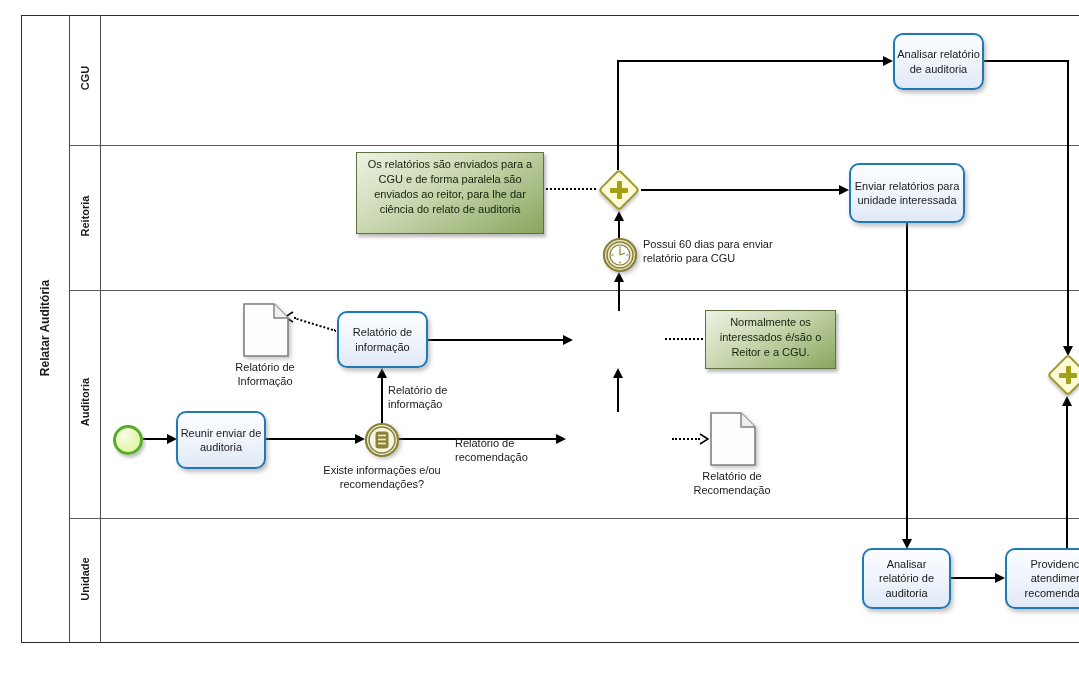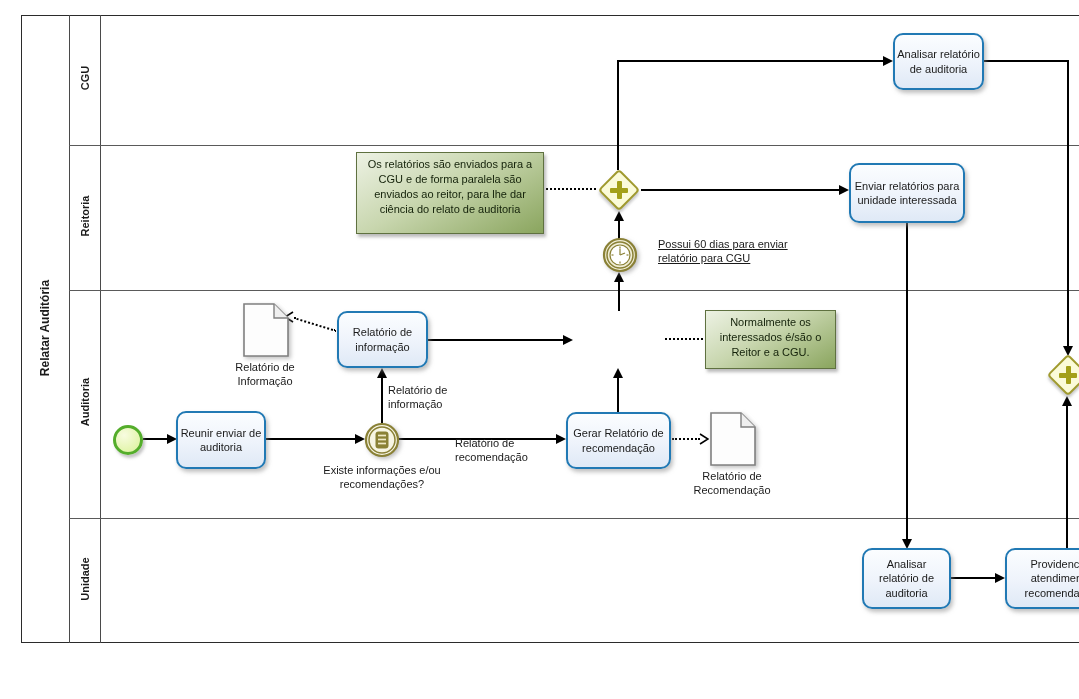--- a/index.html
+++ b/index.html
@@ -135,23 +135,20 @@
     <span>Analisar relatório de auditoria</span>
   </div>
   <div class="abs task" style="left:849px;top:163px;width:116px;height:60px;">
     <span>Enviar relatórios para unidade interessada</span>
   </div>
   <div class="abs task" style="left:337px;top:311px;width:91px;height:57px;">
     <span>Relatório de informação</span>
   </div>
   <div class="abs task" style="left:176px;top:411px;width:90px;height:58px;">
     <span>Reunir enviar de auditoria</span>
-  </div>
-  <div class="abs task" style="left:566px;top:412px;width:105px;height:57px;">
-    <span>Gerar Relatório de recomendação</span>
   </div>
   <div class="abs task" style="left:862px;top:548px;width:89px;height:61px;">
     <span>Analisar relatório de auditoria</span>
   </div>
   <div class="abs task" style="left:1005px;top:548px;width:112px;height:61px;">
     <span>Providenciar atendimento recomendação</span>
   </div>
 
   <svg class="abs ev-shadow" width="36" height="36" viewBox="0 0 36 36" style="left:364px;top:422px;">
     <circle cx="18" cy="18" r="16" fill="#f7f5e4" stroke="#8a8136" stroke-width="2.2"></circle>
@@ -169,21 +166,21 @@
     <circle cx="18" cy="18" r="10" fill="#ffffff" stroke="#8a8136" stroke-width="1.2"></circle>
     <g stroke="#8a8136" stroke-width="1.2">
       <line x1="18" y1="9.5" x2="18" y2="11.5"></line>
         <line x1="18" y1="24.5" x2="18" y2="26.5"></line>
       <line x1="9.5" y1="18" x2="11.5" y2="18"></line>
         <line x1="24.5" y1="18" x2="26.5" y2="18"></line>
       <line x1="18" y1="18" x2="18" y2="11.8"></line>
         <line x1="18" y1="18" x2="23" y2="16"></line>
     </g>
   </svg>
-  <div class="abs lbl" style="left:658px;top:238px;width:145px;text-decoration:underline;">Possui 60 dias para enviar relatório para CGU</div>
+  <div class="abs lbl" style="left:643px;top:238px;width:145px;">Possui 60 dias para enviar relatório para CGU</div>
 
   <div class="abs gw" style="left:598px;top:169px;">
     <div class="diamond"></div>
     <div class="bar-h"></div>
     <div class="bar-v"></div>
   </div>
 
   <div class="abs gw" style="left:1047px;top:354px;">
     <div class="diamond"></div>
     <div class="bar-h"></div>

